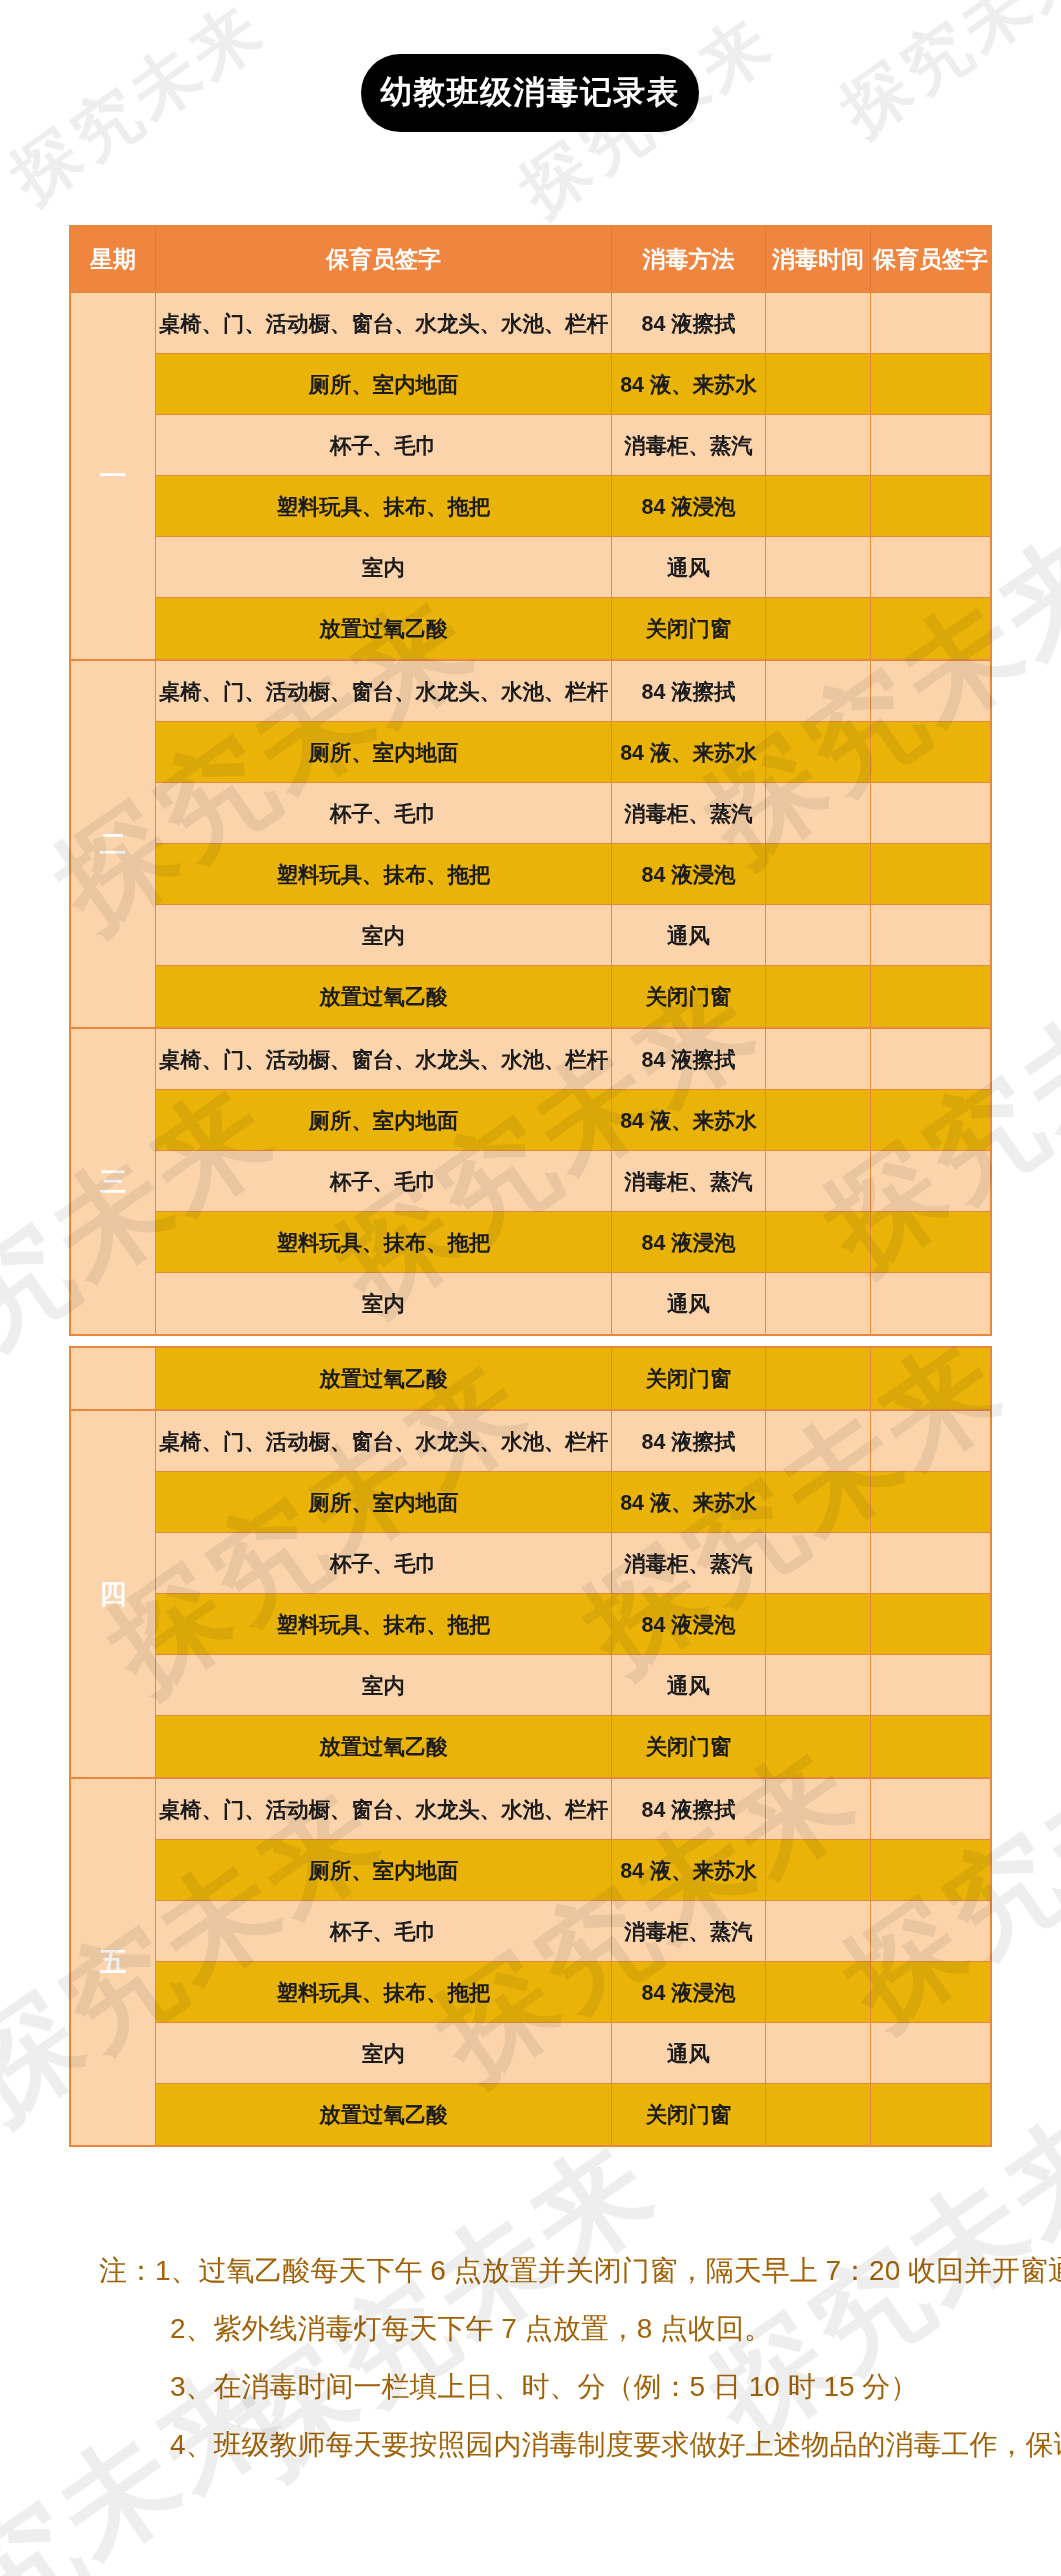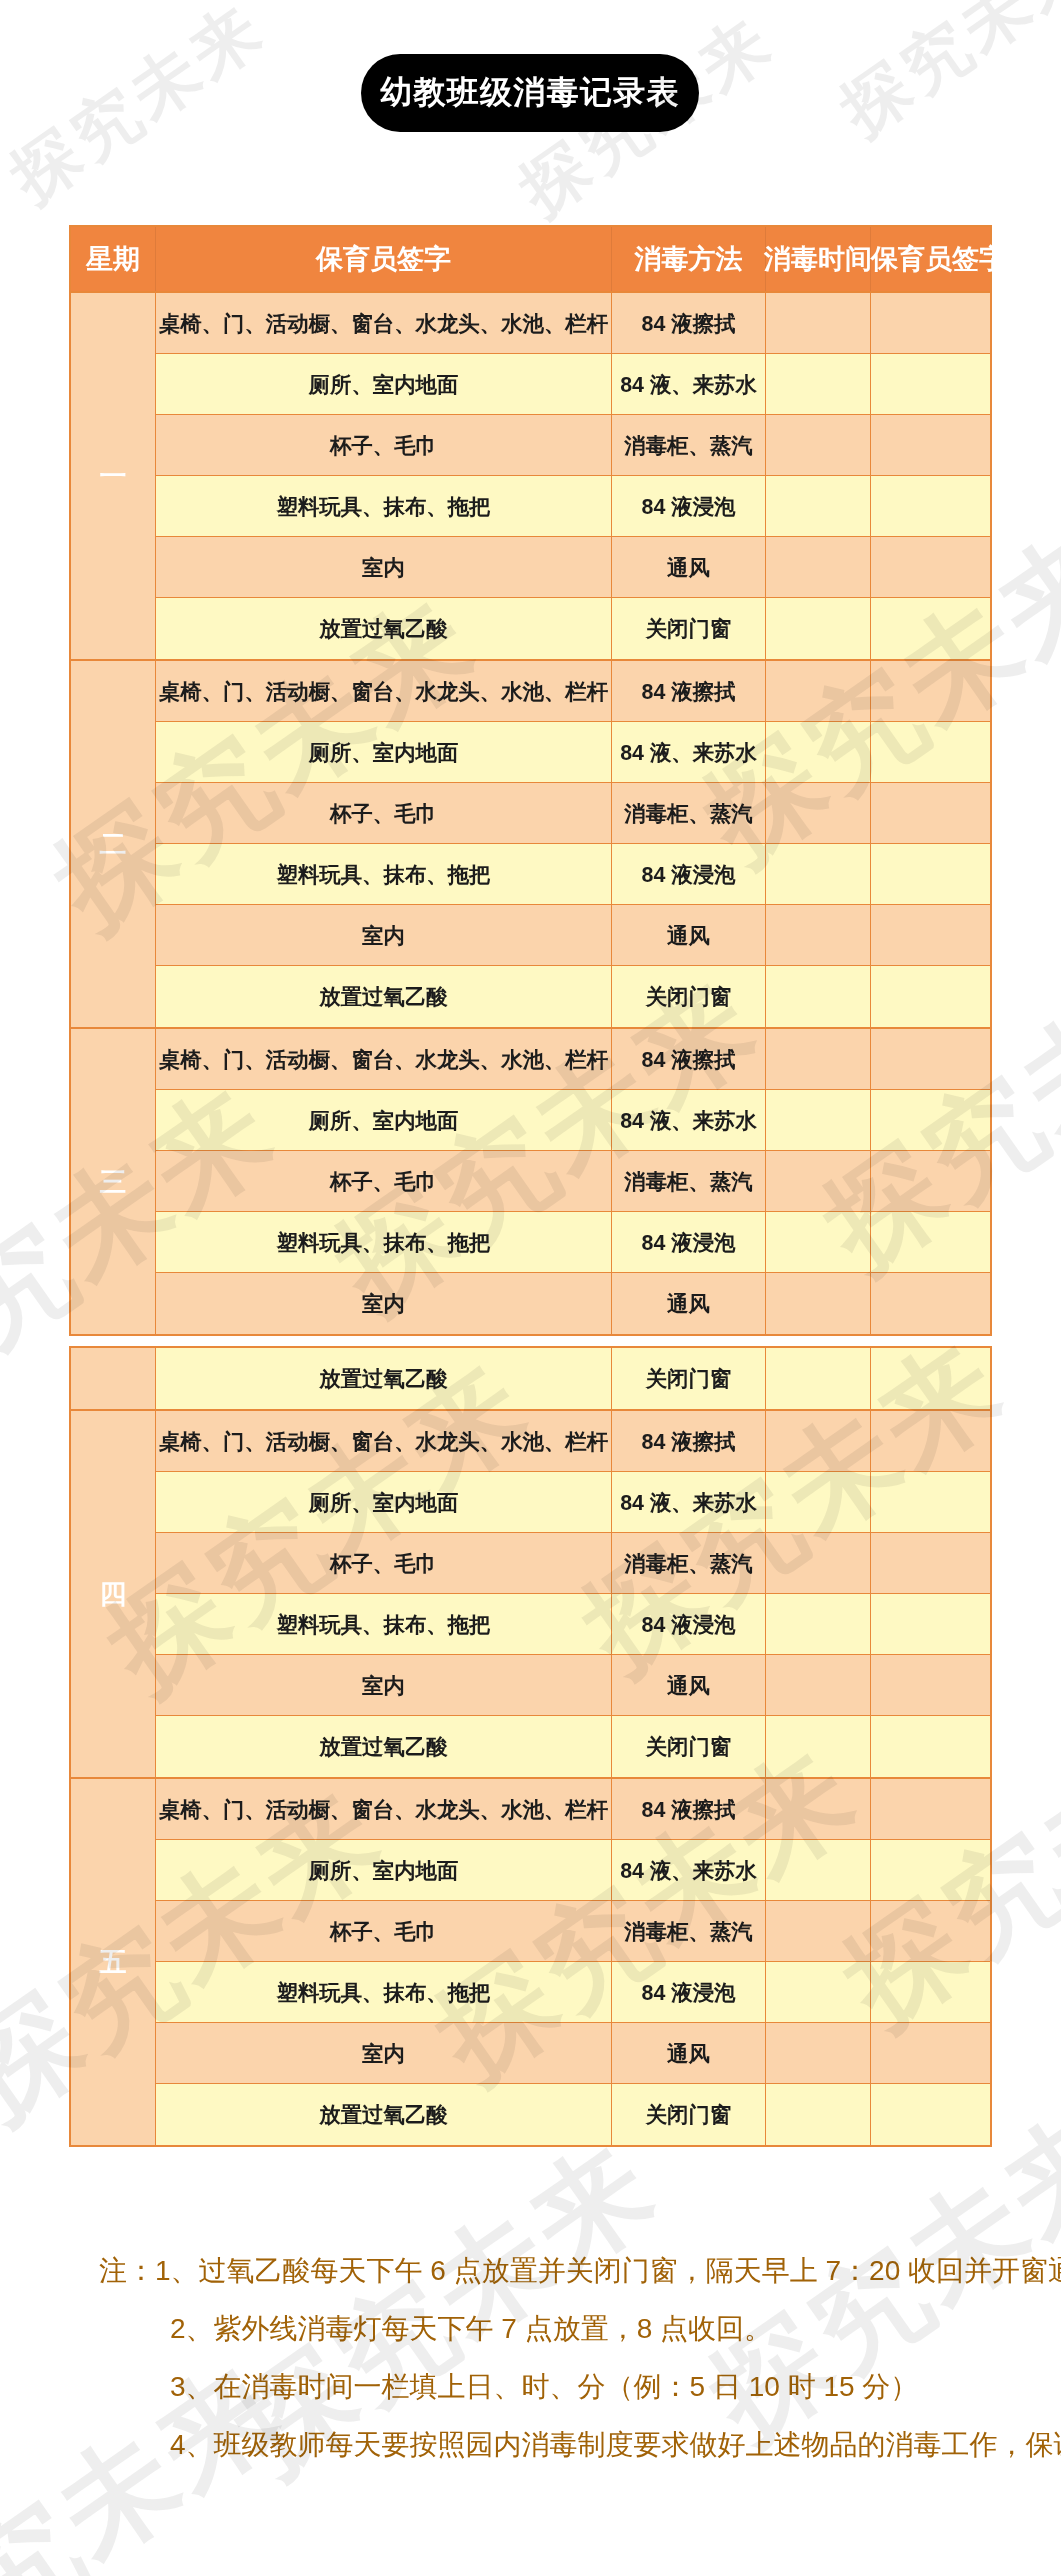--- a/index.html
+++ b/index.html
@@ -33,21 +33,21 @@
   }
   .thead {
     display:grid;
     grid-template-columns:85px 456px 154px 105px 1fr;
     height:66px;
     background:#F0853F;
     border-bottom:2px solid #E8883A;
   }
   .hc {
     display:flex; align-items:center; justify-content:center;
-    color:#ffffff; font-size:27px; font-weight:700;
+    color:#ffffff; font-size:23px; font-weight:700;
     border-right:1.3px solid rgba(0,0,0,0.07);
     white-space:nowrap;
   }
   .hc.last { border-right:none; }
 
   .block {
     display:grid;
     grid-template-columns:85px 1fr;
     border-bottom:2.7px solid #E8883A;
   }
@@ -70,21 +70,21 @@
   .row:last-child { border-bottom:none; }
   .row.bi { height:62px; }
   .c {
     display:flex; align-items:center; justify-content:center;
     font-size:21.4px; font-weight:700; color:#1c1c1c;
     border-right:1.3px solid #E8883A;
     white-space:nowrap; overflow:visible;
   }
   .c.last { border-right:none; }
   .row.peach .c { background:#FBD4AC; }
-  .row.white .c { background:#fef9c3; }
+  .row.white .c { background:#eab308; }
 
   
   .notes {
     position:absolute; left:99px; top:2256px; width:897px;
   }
   .note-line {
     font-size:28px; font-weight:400; color:#a16207;
     line-height:29px;
     margin-bottom:29px;
     white-space:nowrap;

